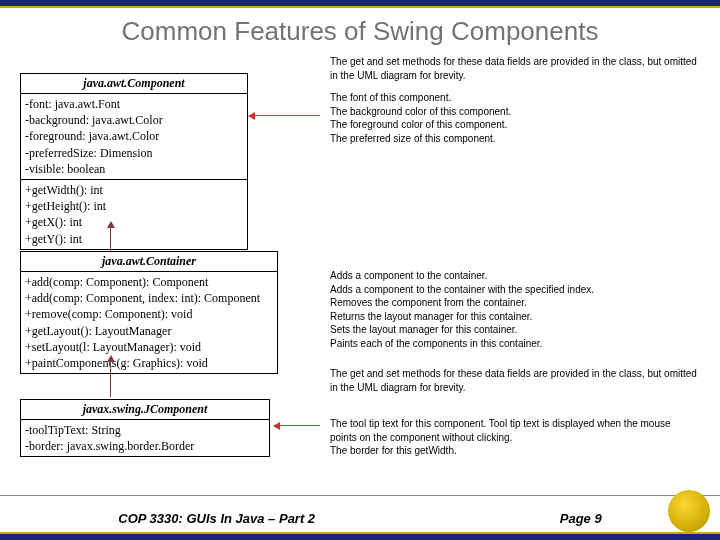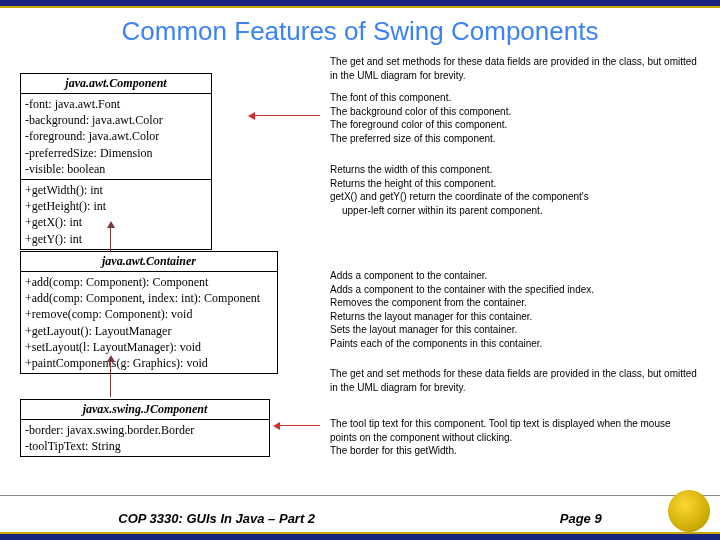--- a/index.html
+++ b/index.html
@@ -2,21 +2,21 @@
 <html><head>
 <meta charset="utf-8">
 <style>
   * { margin: 0; padding: 0; box-sizing: border-box; }
   body { width: 720px; height: 540px; background: #fff; font-family: Arial, sans-serif; position: relative; overflow: hidden; }
   .border-top { position: absolute; top: 0; left: 0; right: 0; height: 6px; background: #1a237e; }
   .border-bottom { position: absolute; bottom: 0; left: 0; right: 0; height: 6px; background: #1a237e; }
   .gold-line { position: absolute; left: 0; right: 0; height: 2px; background: #c9a800; }
   .gold-top { top: 6px; }
   .gold-bottom { bottom: 6px; }
-  .title { position: absolute; top: 16px; left: 0; right: 0; text-align: center; font-size: 26px; color: #3b82f6; font-weight: normal; }
+  .title { position: absolute; top: 16px; left: 0; right: 0; text-align: center; font-size: 26px; color: #737373; font-weight: normal; }
   .content { position: absolute; top: 55px; left: 10px; right: 10px; bottom: 50px; }
   .uml-box { border: 1px solid #000; background: #fff; position: absolute; }
   .uml-head { border-bottom: 1px solid #000; padding: 2px 6px; font-family: "Times New Roman", serif; font-style: italic; font-weight: bold; font-size: 12px; text-align: center; }
   .uml-sec { border-bottom: 1px solid #000; padding: 2px 4px; }
   .uml-sec:last-child { border-bottom: none; }
   .uml-line { font-family: "Times New Roman", serif; font-size: 12px; line-height: 1.35; white-space: nowrap; }
   .desc { font-family: Liberation Sans, sans-serif; font-size: 10px; line-height: 1.35; position: absolute; }
   .desc-row { white-space: nowrap; }
   .footer { position: absolute; bottom: 14px; left: 0; right: 0; display: flex; justify-content: space-around; font-size: 13px; font-family: Arial, sans-serif; font-style: italic; font-weight: bold; gap: 8px; }
   .logo { position: absolute; bottom: 8px; right: 10px; width: 42px; height: 42px; border-radius: 50%; background: radial-gradient(circle at 40% 35%, #fdd835 0%, #c9a800 70%, #8a7000 100%); }
@@ -29,21 +29,21 @@
 </style>
 </head>
 <body>
 
 <div class="border-top"></div>
 <div class="gold-line gold-top"></div>
 <div class="title">Common Features of Swing Components</div>
 
 <div class="content">
 
-  <div class="uml-box" style="left:10px; top:18px; width:192px;">
+  <div class="uml-box" style="left:10px; top:18px; width:228px;">
     <div class="uml-head">java.awt.Component</div>
     <div class="uml-sec">
       <div class="uml-line">-font: java.awt.Font</div>
       <div class="uml-line">-background: java.awt.Color</div>
       <div class="uml-line">-foreground: java.awt.Color</div>
       <div class="uml-line">-preferredSize: Dimension</div>
       <div class="uml-line">-visible: boolean</div>
     </div>
     <div class="uml-sec">
       <div class="uml-line">+getWidth(): int</div>
@@ -55,26 +55,20 @@
 
   <div class="desc" style="left:320px; top:0; width:370px;">The get and set methods for these data fields are provided in the class, but omitted in the UML diagram for brevity.</div>
 
   <div class="desc" style="left:320px; top:36px;">
     <div class="desc-row">The font of this component.</div>
     <div class="desc-row">The background color of this component.</div>
     <div class="desc-row">The foreground color of this component.</div>
     <div class="desc-row">The preferred size of this component.</div>
   </div>
 
-  <div class="desc" style="left:320px; top:108px;">
-    <div class="desc-row">Returns the width of this component.</div>
-    <div class="desc-row">Returns the height of this component.</div>
-    <div class="desc-row">getX() and getY() return the coordinate of the component's</div>
-    <div class="desc-row" style="padding-left:12px;">upper-left corner within its parent component.</div>
-  </div>
 
   <div class="arrow arrow-red-h" style="left:240px; top:60px; width:70px;"></div>
 
   <div class="arrow arrow-v" style="left:100px; top:168px; height:28px;"></div>
 
   <div class="uml-box" style="left:10px; top:196px; width:258px;">
     <div class="uml-head">java.awt.Container</div>
     <div class="uml-sec">
       <div class="uml-line">+add(comp: Component): Component</div>
       <div class="uml-line">+add(comp: Component, index: int): Component</div>
@@ -92,22 +86,22 @@
     <div class="desc-row">Returns the layout manager for this container.</div>
     <div class="desc-row">Sets the layout manager for this container.</div>
     <div class="desc-row">Paints each of the components in this container.</div>
   </div>
 
   <div class="arrow arrow-v" style="left:100px; top:302px; height:40px;"></div>
 
   <div class="uml-box" style="left:10px; top:344px; width:250px;">
     <div class="uml-head">javax.swing.JComponent</div>
     <div class="uml-sec">
+      <div class="uml-line">-toolTipText: String</div>
       <div class="uml-line">-border: javax.swing.border.Border</div>
-      <div class="uml-line">-toolTipText: String</div>
     </div>
   </div>
 
   <div class="desc" style="left:320px; top:312px; width:370px;">The get and set methods for these data fields are provided in the class, but omitted in the UML diagram for brevity.</div>
 
   <div class="desc" style="left:320px; top:362px; width:370px;">
     <div class="desc-row" style="white-space:normal;">The tool tip text for this component. Tool tip text is displayed when the mouse points on the component without clicking.</div>
     <div class="desc-row">The border for this getWidth.</div>
   </div>
 

